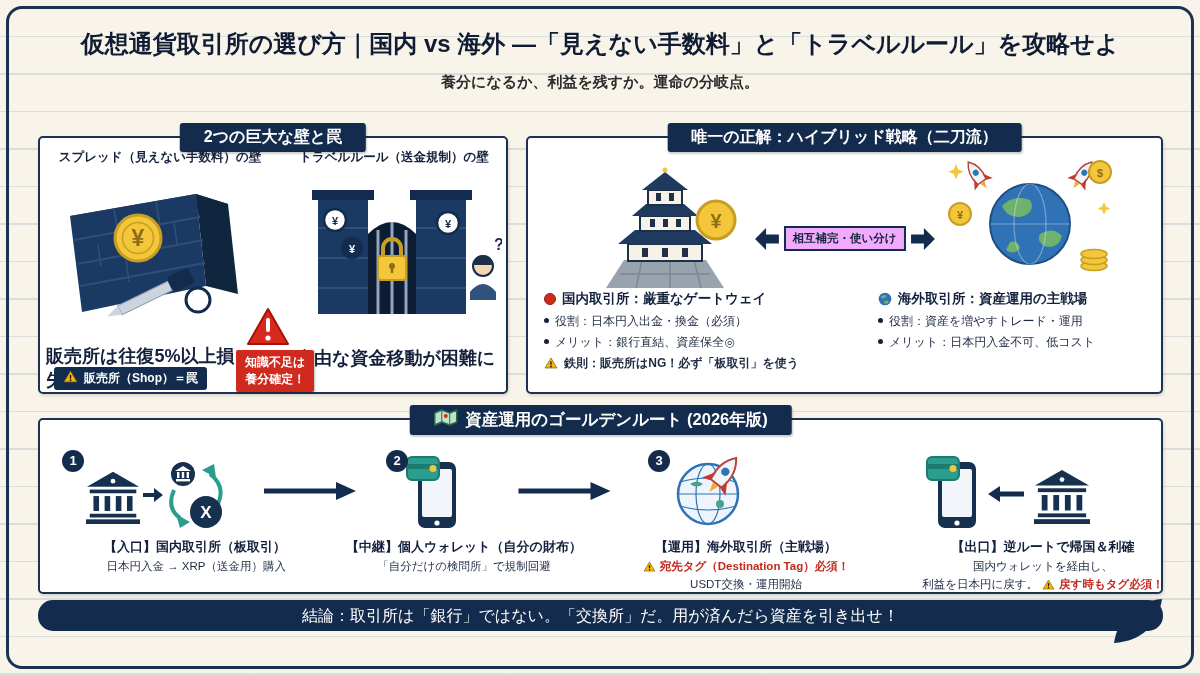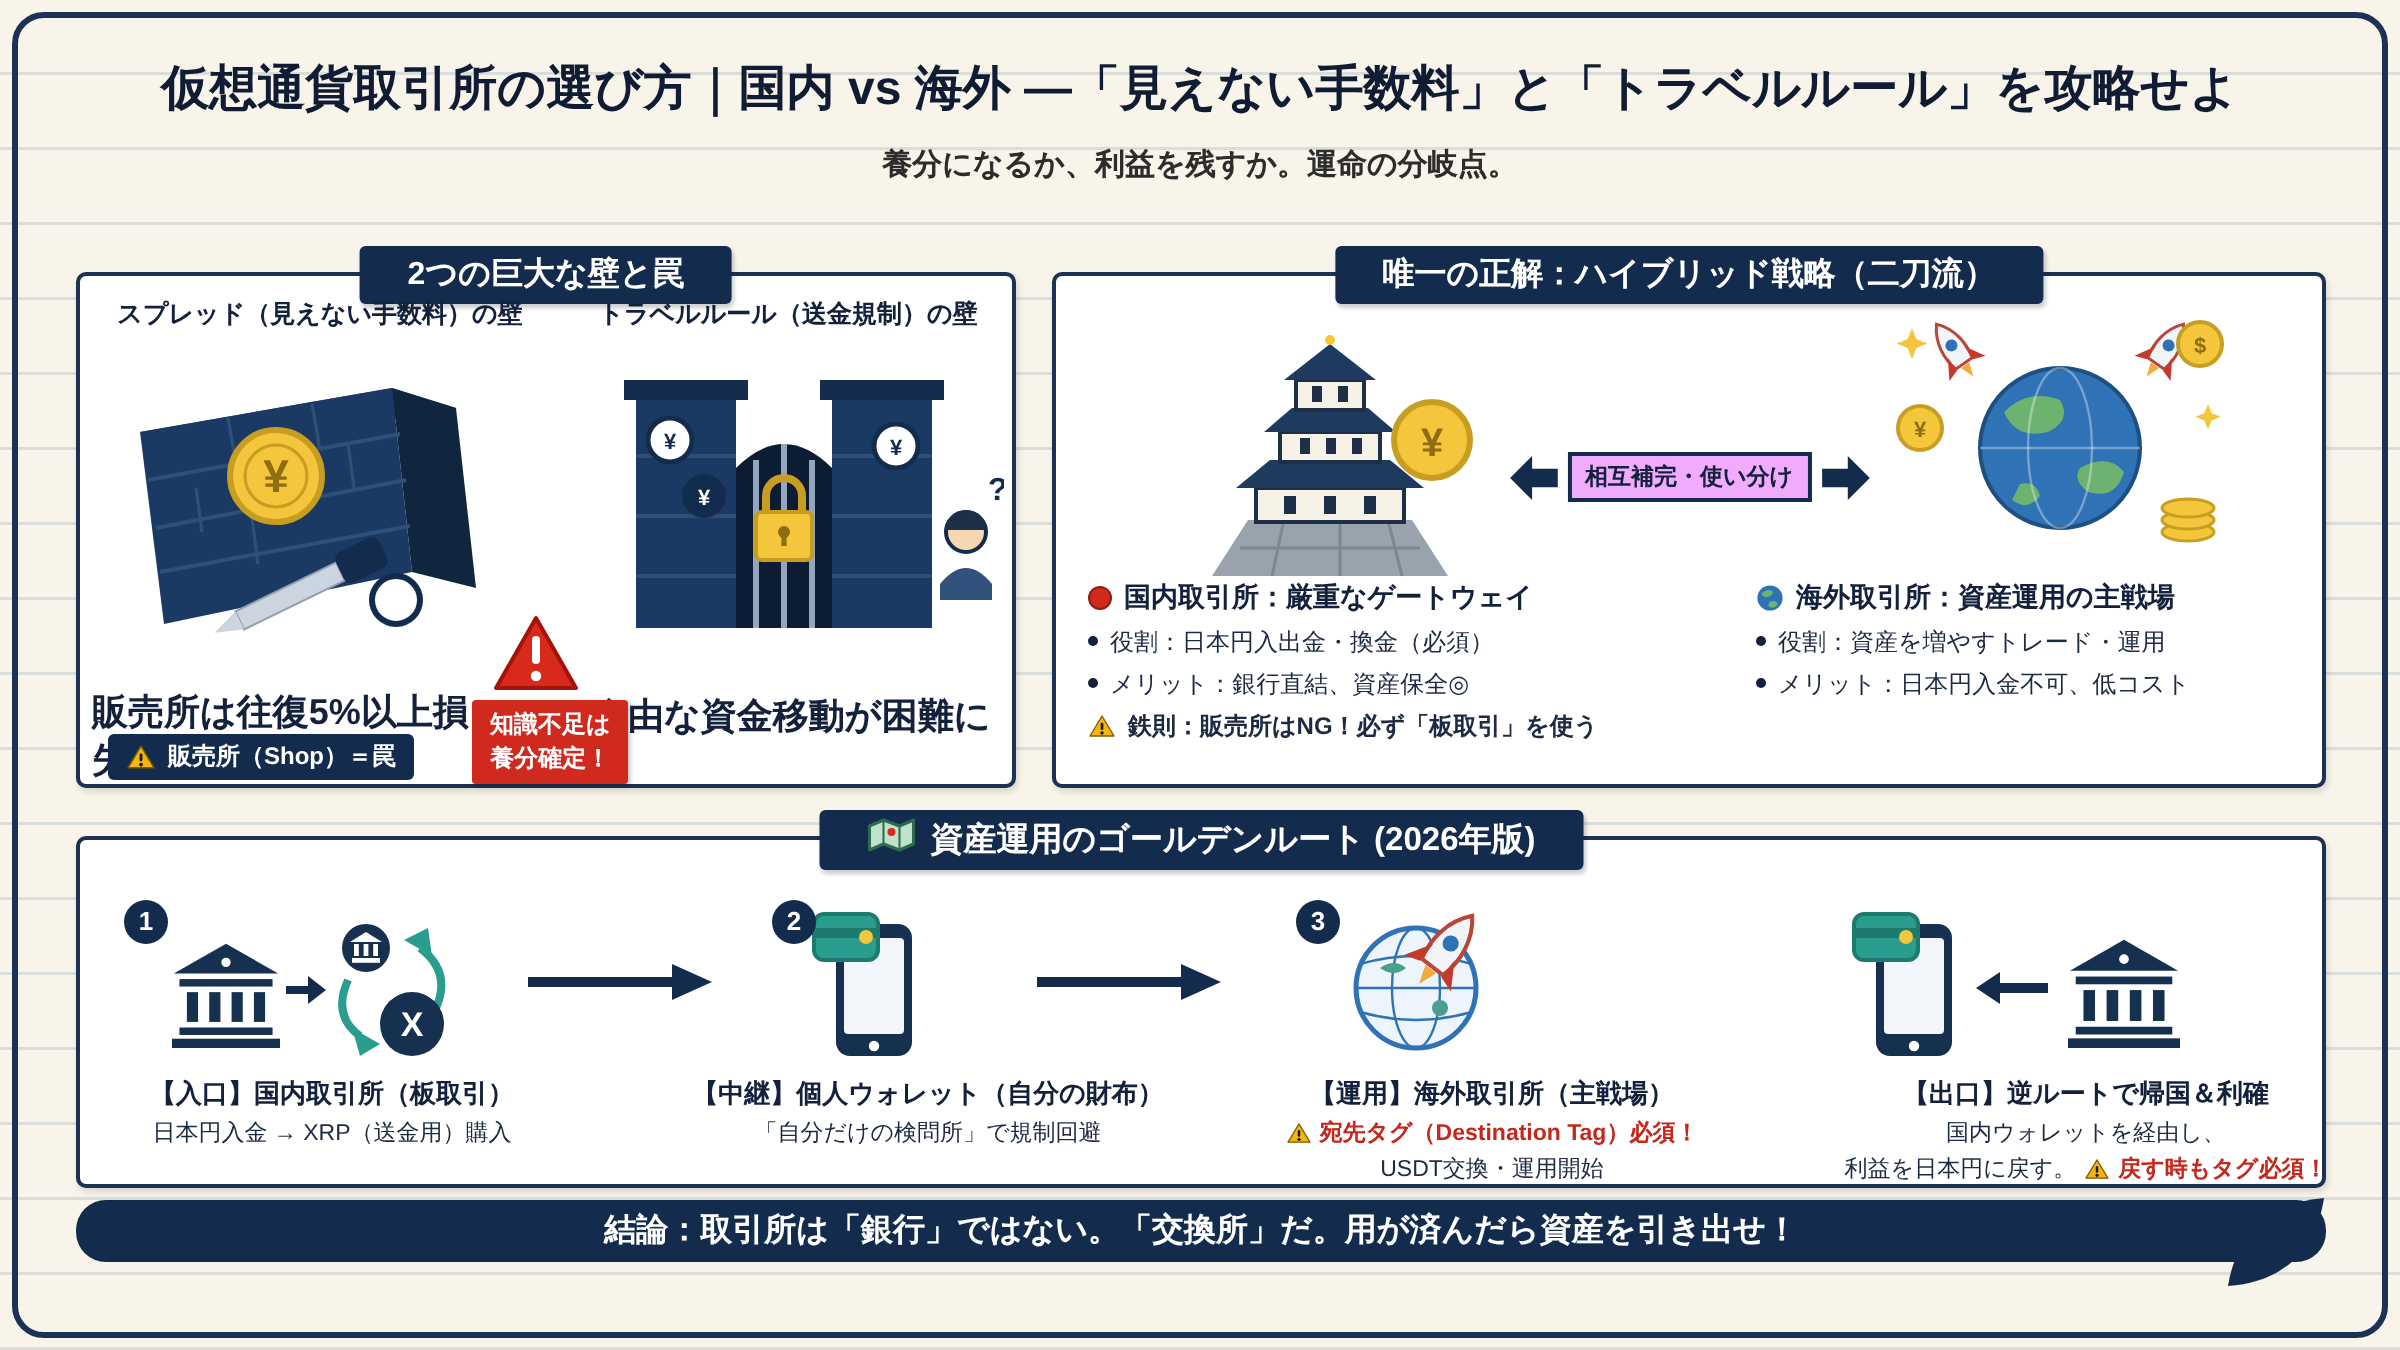--- a/index.html
+++ b/index.html
@@ -48,21 +48,21 @@
   
   .wall-label { position:absolute; top:11px; font-size:12.5px; font-weight:bold; text-align:center; color:#14213d; }
   .label1 { left:4px;   width:232px; }
   .label2 { left:242px; width:224px; }
   .illus-wall { left:16px;  top:44px; width:192px; height:152px; }
   .illus-gate { left:250px; top:40px; width:212px; height:156px; }
   .wall-caption { position:absolute; font-size:18px; font-weight:bold; color:#14213d; text-align:left; }
   .cap1 { left:6px;   top:206px; width:212px; }
   .cap2 { left:256px; top:208px; width:202px; }
   .trap-badge {
-    position:absolute; left:14px; top:229px; display:flex; align-items:center; gap:6px;
+    position:absolute; left:14px; top:229px; display:flex; align-items:flex-start; gap:6px;
     background:#132c4e; color:#fff; font-size:12px; font-weight:bold;
     padding:3px 9px; border-radius:3px;
   }
   .trap-badge svg { width:15px; height:13px; }
   .danger-tri { left:206px; top:169px; width:44px; height:40px; z-index:3; }
   .danger-badge {
     position:absolute; left:196px; top:212px; background:#d02a1e; color:#fff;
     font-size:12px; font-weight:bold; text-align:center; line-height:1.4;
     padding:4px 9px; border-radius:2px; box-shadow:1px 1px 2px rgba(0,0,0,0.25); z-index:3;
   }
@@ -105,34 +105,34 @@
   .icon-swap  { left:124px; top:40px; width:64px; height:72px; }
   .fa1 { left:224px; top:62px; width:92px; height:18px; }
   .pos-phone1 { left:366px; top:36px; width:56px; height:76px; }
   .fa2 { left:477px; top:62px; width:95px; height:18px; }
   .icon-globe-rocket { left:628px; top:26px; width:84px; height:92px; }
   .pos-phone2 { left:886px; top:36px; width:56px; height:76px; }
   .flow-arrow-left { left:948px; top:66px; width:36px; height:16px; }
   .pos-bank2  { left:992px; top:48px; width:60px; height:56px; }
 
   .step-text { position:absolute; text-align:center; }
-  .t1 { left:6px;   top:118px; width:240px; }
+  .t1 { left:6px;   top:118px; width:240px;text-align:right; }
   .t2 { left:288px; top:118px; width:272px; }
   .t3 { left:565px; top:118px; width:282px; }
   .t4 { left:852px; top:118px; width:302px; }
   .step-title { font-size:13px; font-weight:bold; color:#14213d; }
   .step-desc  { font-size:11.5px; color:#1c2a42; margin-top:3px; }
   .warn-row { display:flex; justify-content:center; align-items:center; gap:4px; margin-top:3px; }
   .warn-row svg { width:13px; height:11px; flex:none; }
   .warn-text { color:#c4281c; font-size:11.5px; font-weight:bold; }
 
   .conclusion-bar {
     position:absolute; left:38px; top:600px; width:1125px; height:31px;
     background:#132c4e; border-radius:15px; color:#fff; text-align:center;
-    line-height:31px; font-size:16px; font-weight:bold; z-index:3;
+    line-height:31px; font-size:16px; font-weight:normal; z-index:3;
   }
   .leaf { position:absolute; left:1112px; top:597px; width:52px; height:48px; z-index:4; }
 </style>
 </head>
 <body>
 
 <div class="canvas">
   <div class="frame"></div>
 
   <div class="title">仮想通貨取引所の選び方｜国内 vs 海外 ―「見えない手数料」と「トラベルルール」を攻略せよ</div>

